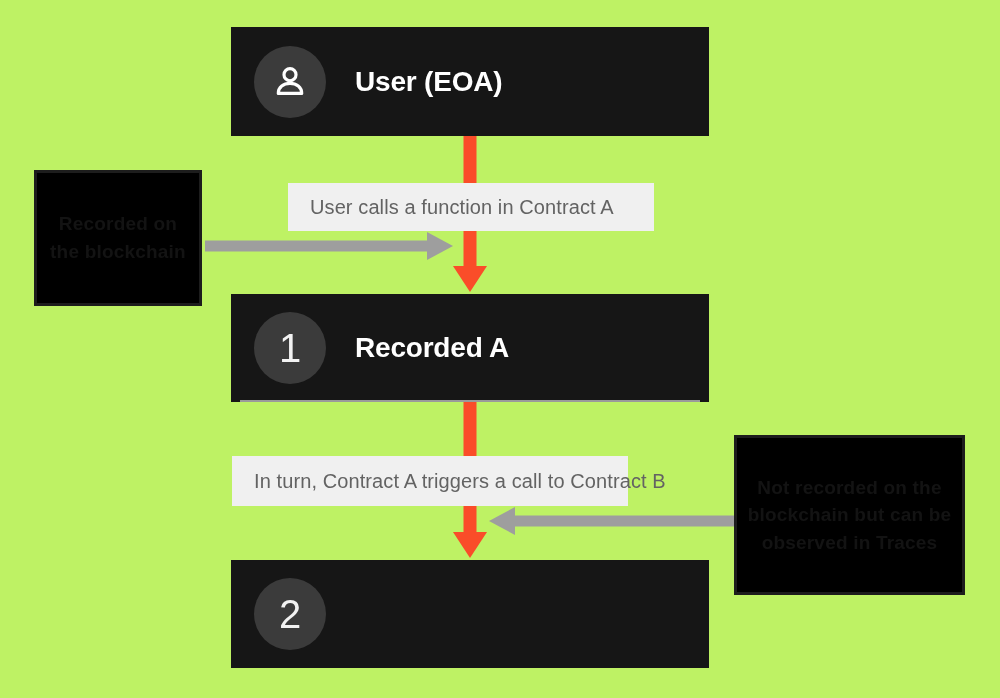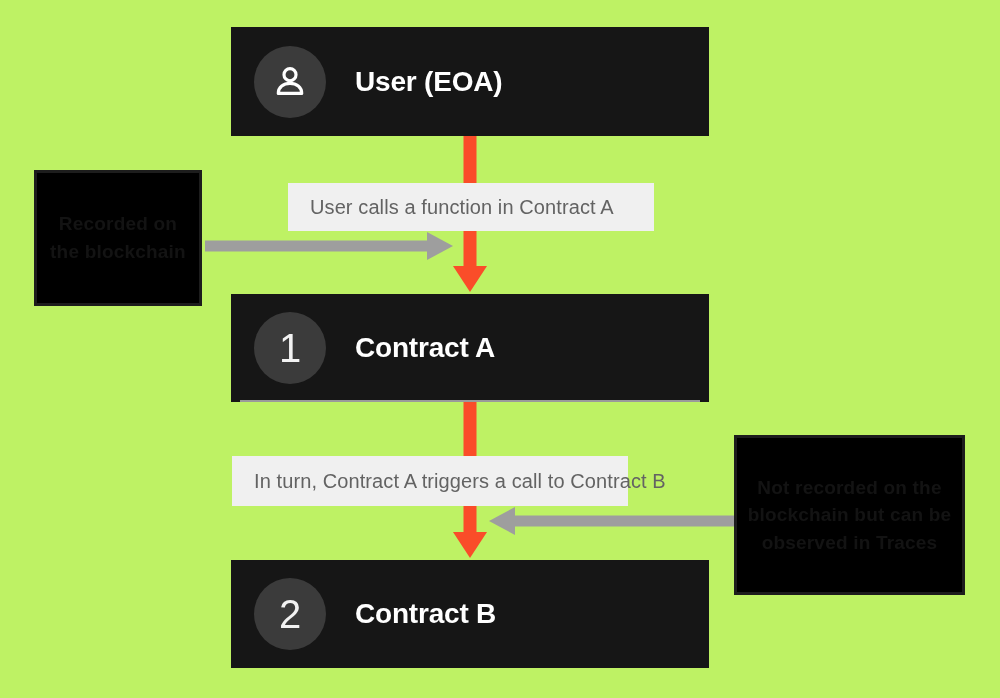--- a/index.html
+++ b/index.html
@@ -179,21 +179,21 @@
   </div>
 
   <div class="callout" id="callout-left">
     <p>Recorded on the blockchain</p>
   </div>
 
   <div class="node with-rule" id="node-ca">
     <div class="badge">
       <span class="badge-num">1</span>
     </div>
-    <div class="node-title">Contract A</div>
+    <div class="node-title">Recorded A</div>
   </div>
 
   <div class="orange-arrow" id="oarrow-2">
     <div class="shaft"></div>
     <div class="head"></div>
   </div>
 
   <div class="chip" id="chip-2">
     <span>In turn, Contract A triggers a call to Contract B</span>
   </div>
@@ -204,16 +204,15 @@
   </div>
 
   <div class="callout" id="callout-right">
     <p>Not recorded on the blockchain but can be observed in Traces</p>
   </div>
 
   <div class="node" id="node-cb">
     <div class="badge">
       <span class="badge-num">2</span>
     </div>
-    <div class="node-title">Contract B</div>
   </div>
 
 </div>
 
 </body></html>

